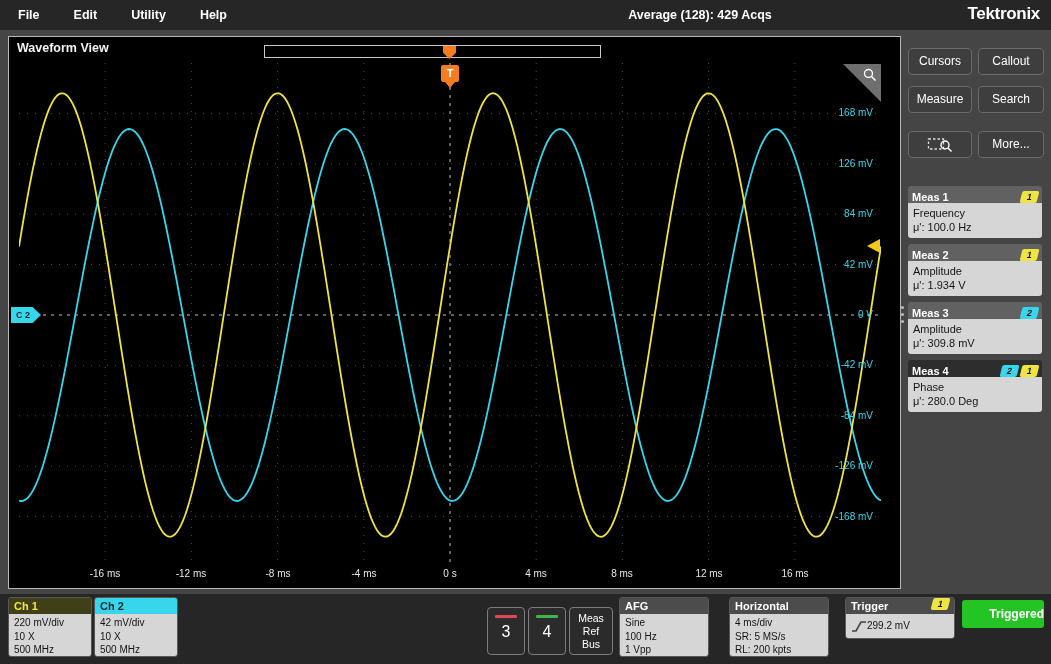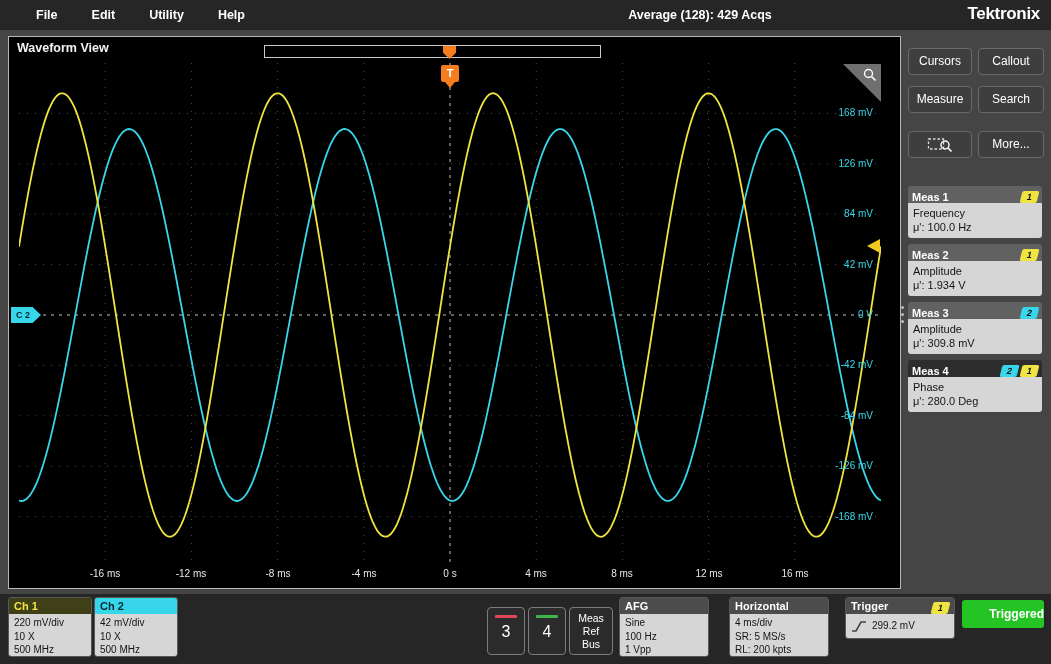--- a/index.html
+++ b/index.html
@@ -1,21 +1,21 @@
 <!DOCTYPE html>
 <html><head>
 <meta charset="utf-8">
 <style>
   *{box-sizing:border-box;margin:0;padding:0}
   html,body{width:1051px;height:664px;overflow:hidden}
   body{background:#454545;font-family:"Liberation Sans",sans-serif;position:relative;-webkit-font-smoothing:antialiased}
 
   
   .menubar{position:absolute;left:0;top:0;width:1051px;height:30px;background:#262626;color:#fff;display:flex;align-items:center;z-index:5}
-  .menu-items{display:flex;gap:34px;padding-left:36px}
+  .menu-items{display:flex;gap:34px;padding-left:18px}
   .menu-item{font-size:12.5px;font-weight:600;cursor:pointer}
   .acq-status{position:absolute;left:700px;transform:translateX(-50%);font-size:12.5px;font-weight:600;white-space:nowrap}
   .brand{position:absolute;right:11px;top:4px;font-size:17px;font-weight:bold;letter-spacing:-0.3px}
 
   
   .wave-container{position:absolute;left:8px;top:36px;width:893px;height:553px;background:#000;border:1px solid #b8b8b8}
   .wv-title{position:absolute;left:8px;top:4px;color:#f2f2f2;font-size:12.5px;font-weight:bold}
   .overview-bar{position:absolute;left:255px;top:8px;width:337px;height:13px;border:1px solid #c9c9c9}
   .trig-bar-arrow{position:absolute;left:434px;top:9px;width:13px;height:13px;background:#f57d1f;clip-path:polygon(0 0,100% 0,100% 52%,50% 100%,0 52%)}
   .trig-flag{position:absolute;left:432px;top:28px;width:18px;height:17px;background:#f57d1f;color:#fff;font-size:11px;font-weight:bold;text-align:center;line-height:17px;border-radius:2px;z-index:3}
@@ -38,31 +38,31 @@
   .meas-h .t{flex:1}
   .meas.sel .meas-h{background:#2d2d2d}
   .meas-b{background:#d6d6d6;color:#141414;font-size:11px;line-height:14px;padding:3px 5px;min-height:35px}
   .badge{min-width:17px;height:12px;font-size:9px;font-weight:bold;color:#141414;text-align:center;line-height:12px;transform:skewX(-14deg);border-radius:2px;padding:0 2px}
   .badge.y{background:#f0e442}
   .badge.c{background:#38d6ea}
 
   
   .bottombar{position:absolute;left:0;top:594px;width:1051px;height:70px;background:#262626}
   .chbadge,.gbadge{position:absolute;top:3px;height:60px;border-radius:3px;overflow:hidden;border:1px solid #585858;cursor:pointer}
-  .chbadge .h,.gbadge .h{height:16px;font-size:11px;font-weight:bold;padding:0 5px;line-height:16px;display:flex;align-items:flex-end;justify-content:space-between}
+  .chbadge .h,.gbadge .h{height:16px;font-size:11px;font-weight:bold;padding:0 5px;line-height:16px;display:flex;align-items:flex-start;justify-content:space-between}
   .ch1 .h{background:#404018;color:#f0e442}
   .ch2 .h{background:#38d6ea;color:#06282c}
   .gbadge .h{background:#4c4c4c;color:#fff}
   .chbadge .b,.gbadge .b{background:#d6d6d6;color:#141414;font-size:10px;line-height:13.5px;padding:2px 5px;height:44px}
   .ch1{left:8px;width:84px}
   .ch2{left:94px;width:84px}
   .afg{left:619px;width:90px}
   .hor{left:729px;width:100px}
   .trg{left:845px;width:110px;height:42px}
-  .trg .b{height:24px;display:flex;align-items:center;gap:5px}
+  .trg .b{height:24px;display:flex;align-items:center;}
   .chsq{position:absolute;top:13px;width:38px;height:48px;background:#2b2b2b;border:1px solid #7d7d7d;border-radius:4px;color:#fff;text-align:center;cursor:pointer}
   .chsq .bar{width:22px;height:3px;margin:7px auto 5px;border-radius:1px}
   .ch3{left:487px}.ch3 .bar{background:#e0485a}
   .ch4{left:528px}.ch4 .bar{background:#3db54a}
   .chsq .num{font-size:16px}
   .mathbtn{position:absolute;left:569px;top:13px;width:44px;height:48px;background:#2b2b2b;border:1px solid #7d7d7d;border-radius:4px;color:#fff;font-size:10.5px;line-height:13px;display:flex;flex-direction:column;align-items:center;justify-content:center;cursor:pointer}
   .triggered{position:absolute;left:962px;top:6px;width:82px;height:28px;background:#25c425;border-radius:3px;color:#fff;font-weight:bold;font-size:12px;text-align:right;line-height:28px}
 </style>
 </head>
 <body>

